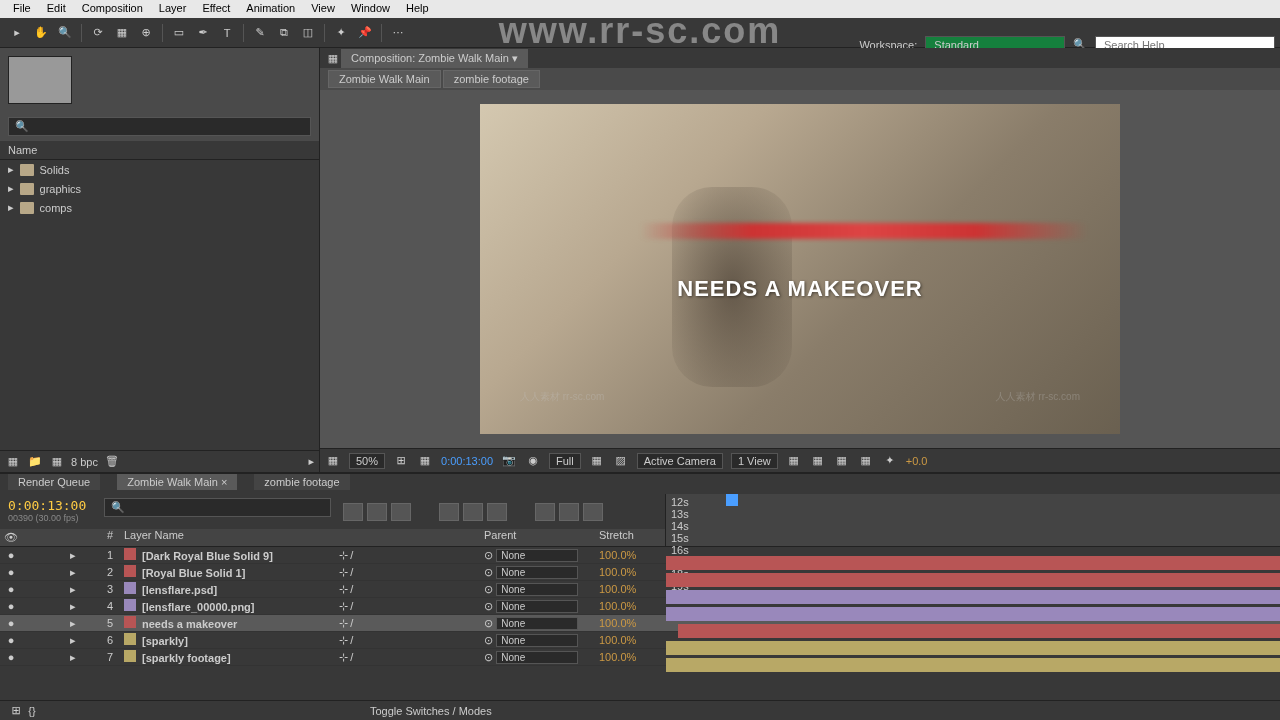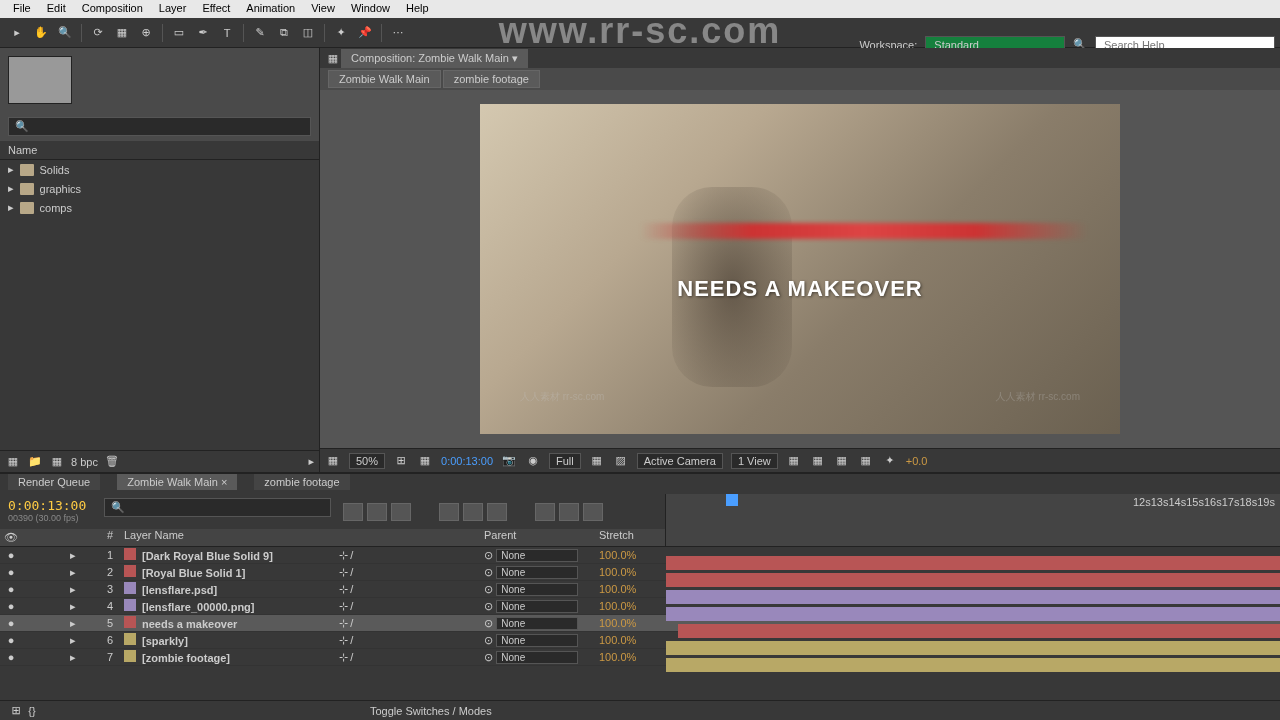--- a/index.html
+++ b/index.html
@@ -42,21 +42,21 @@
 .tl-tab.inactive { background: #444; }
 .tl-header { height: 35px; display: flex; }
 .tl-timecode { width: 100px; padding: 4px 8px; }
 .tc-main { color: #ffcc44; font-size: 13px; font-family: monospace; }
 .tc-sub { color: #888; font-size: 9px; }
 .tl-search { flex: 0 0 235px; padding: 4px; }
 .tl-search-box { background: #2a2a2a; border: 1px solid #555; padding: 2px 6px; width: 100%; display: flex; }
 .tl-buttons { flex: 0 0 330px; display: flex; align-items: center; gap: 4px; padding: 0 8px; }
 .tl-btn { width: 20px; height: 18px; background: #555; border: 1px solid #666; }
 .tl-ruler { flex: 1; position: relative; background: #444; border-left: 1px solid #222; }
-.tl-ruler-marks { display: flex; justify-content: flex-end; padding: 2px 5px; font-size: 9px; color: #aaa; }
+.tl-ruler-marks { display: flex; justify-content: flex-start; padding: 2px 5px; font-size: 9px; color: #aaa; flex-direction: column; }
 .cti { position: absolute; left: 60px; top: 0; width: 12px; height: 12px; background: #4a9eff; }
 .tl-cols-header { height: 18px; display: flex; background: #444; border-bottom: 1px solid #222; font-size: 10px; }
 .col-switches { width: 70px; display: flex; align-items: center; padding: 0 4px; }
 .col-twirl { width: 30px; }
 .col-num { width: 20px; text-align: center; }
 .col-name { width: 215px; padding: 0 4px; }
 .col-modes { width: 145px; }
 .col-parent { width: 115px; padding: 0 4px; }
 .col-stretch { width: 70px; padding: 0 4px; }
 .col-bars { flex: 1; border-left: 1px solid #222; }
@@ -350,21 +350,21 @@
     <div class="col-bars" style="position:relative">
           <div class="bar" style="background:#b8a866;left:0%;width:100%"></div>
         </div>
   </div>
       <div class="tl-row">
     <div class="col-switches">
           <span class="eye">●</span>
         </div>
     <div class="col-twirl">▸</div>
     <div class="col-num">7</div>
-    <div class="col-name"><span class="layer-colorchip" style="background:#b8a866;display:inline-block;margin-right:6px"></span><b>[zombie footage]</b></div>
+    <div class="col-name"><span class="layer-colorchip" style="background:#b8a866;display:inline-block;margin-right:6px"></span><b>[sparkly footage]</b></div>
     <div class="col-modes" style="display:flex;gap:2px;padding:0 4px">
           <span>⊹</span>
           <span>/</span>
         </div>
     <div class="col-parent"><span>⊙</span> <span class="parent-dd">None</span></div>
     <div class="col-stretch"><span class="stretch-val">100.0%</span></div>
     <div class="col-bars" style="position:relative">
           <div class="bar" style="background:#b8a866;left:0%;width:100%"></div>
         </div>
   </div>

